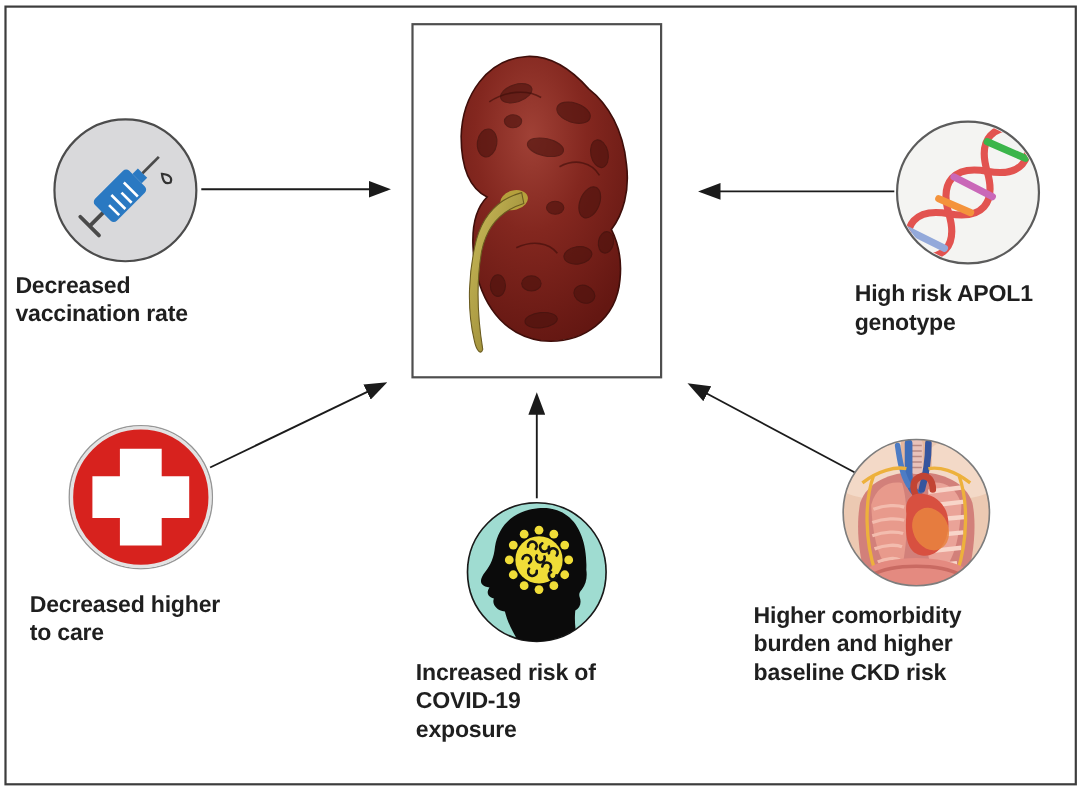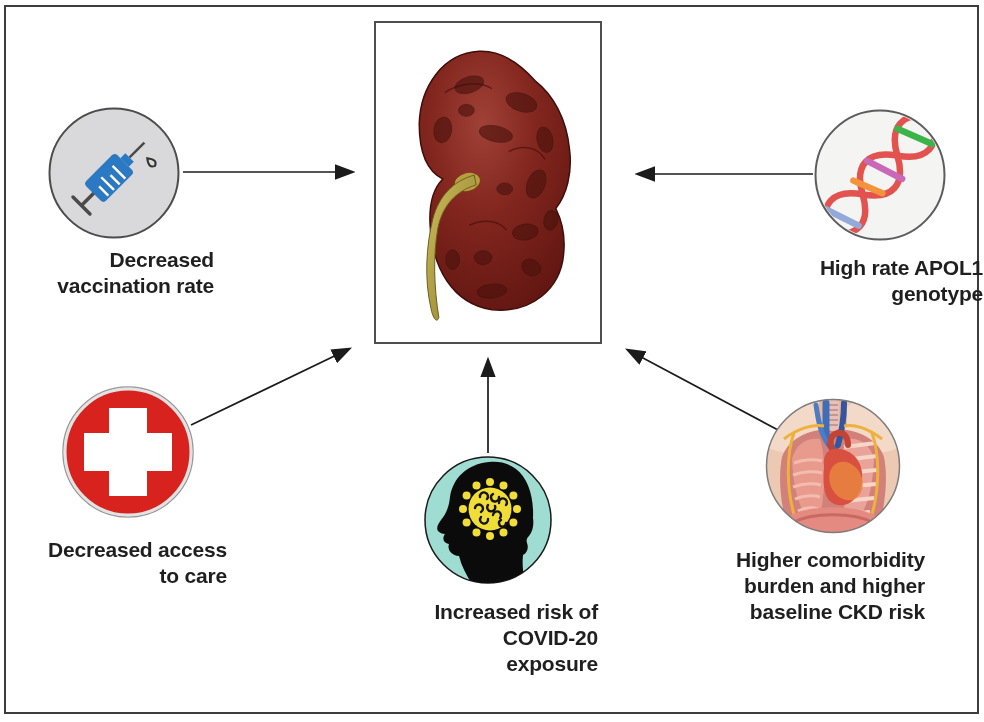--- a/index.html
+++ b/index.html
@@ -9,21 +9,21 @@
   .kidney-box{position:absolute;left:374px;top:21px;width:228px;height:323px;
               border:2px solid #4e4e4e;background:#fff;box-sizing:border-box;}
   .kidney-box svg{width:100%;height:100%;display:block;}
   .circle{position:absolute;}
   .circle svg{width:100%;height:100%;display:block;}
   .c-vacc {left:47px; top:106px;width:134px;height:134px;}
   .c-dna  {left:813px;top:108px;width:134px;height:134px;}
   .c-cross{left:62px; top:386px;width:132px;height:132px;}
   .c-head {left:423px;top:455px;width:130px;height:130px;}
   .c-chest{left:764px;top:397px;width:138px;height:138px;}
-  .flabel{position:absolute;text-align:right;font-size:21px;line-height:1.24;font-weight:700;
+  .flabel{position:absolute;text-align:left;font-size:21px;line-height:1.24;font-weight:700;
           color:#1f1f1f;white-space:pre-line;letter-spacing:-0.2px;}
   .l-vacc {left:14px; top:247px;width:200px;}
   .l-dna  {left:777px;top:255px;width:206px;}
   .l-cross{left:27px; top:537px;width:200px;}
   .l-head {left:378px;top:599px;width:220px;}
   .l-chest{left:685px;top:547px;width:240px;}
   .arrows{position:absolute;left:0;top:0;width:984px;height:722px;pointer-events:none;}
 </style>
 </head>
 <body>
@@ -136,31 +136,31 @@
           <g stroke-width="6.5">
             <path d="M-18,-46 L18,-58" stroke="#3bb54a"></path>
             <path d="M-19,-2  L19,-12" stroke="#c968b8"></path>
             <path d="M-16,22  L14,12" stroke="#f4933c"></path>
             <path d="M-18,62  L18,52" stroke="#93a9da"></path>
           </g>
         </g>
       </g>
     </svg>
   </div>
-  <div class="flabel l-dna">High rate APOL1
+  <div class="flabel l-dna">High risk APOL1
 genotype</div>
 
   <div class="circle c-cross">
     <svg viewBox="0 0 132 132">
       <circle cx="66" cy="66" r="65" fill="none" stroke="#969696" stroke-width="1.5"></circle>
       <circle cx="66" cy="66" r="63" fill="#d7221e" stroke="#e3e3e3" stroke-width="3"></circle>
       <path d="M47,22 h38 v25 h25 v38 h-25 v25 h-38 v-25 h-25 v-38 h25 Z" fill="#ffffff"></path>
     </svg>
   </div>
-  <div class="flabel l-cross">Decreased access
+  <div class="flabel l-cross">Decreased higher
 to care</div>
 
   <div class="circle c-head">
     <svg viewBox="0 0 130 130">
       <defs>
           <clipPath id="headclip">
             <circle cx="65" cy="65" r="63"></circle>
           </clipPath>
         </defs>
       <circle cx="65" cy="65" r="63" fill="#9fdcd1" stroke="#1a1a1a" stroke-width="1.5"></circle>
@@ -194,21 +194,21 @@
             <path d="M9,-6 a4,4 0 1 1 7,2"></path>
             <path d="M-9,8 a4,4 0 1 0 7,2"></path>
             <path d="M3,6 a4,4 0 1 1 7,3"></path>
             <path d="M11,11 a3.5,3.5 0 1 0 5,3"></path>
           </g>
         </g>
       </g>
     </svg>
   </div>
   <div class="flabel l-head">Increased risk of
-COVID-20
+COVID-19
 exposure</div>
 
   <div class="circle c-chest">
     <svg viewBox="0 0 138 138">
       <defs>
           <clipPath id="chestclip">
             <circle cx="69" cy="69" r="66.5"></circle>
           </clipPath>
         </defs>
       <circle cx="69" cy="69" r="66.5" fill="#ecc9b2"></circle>

